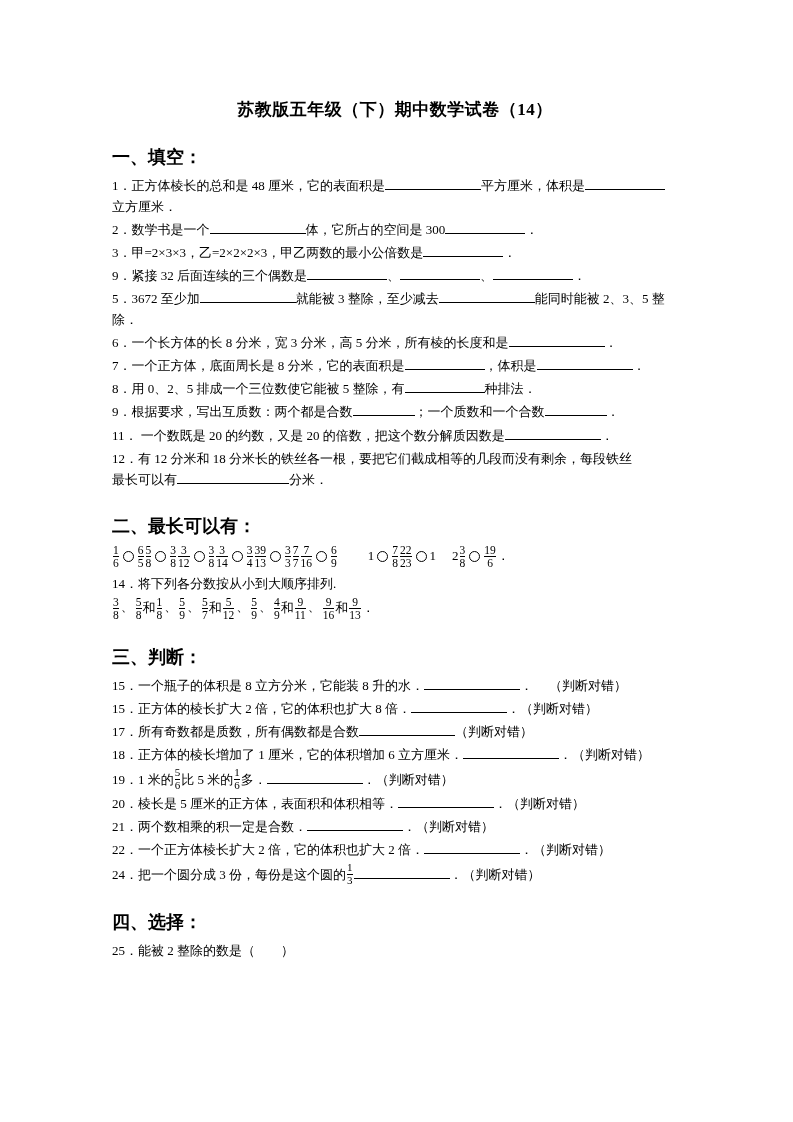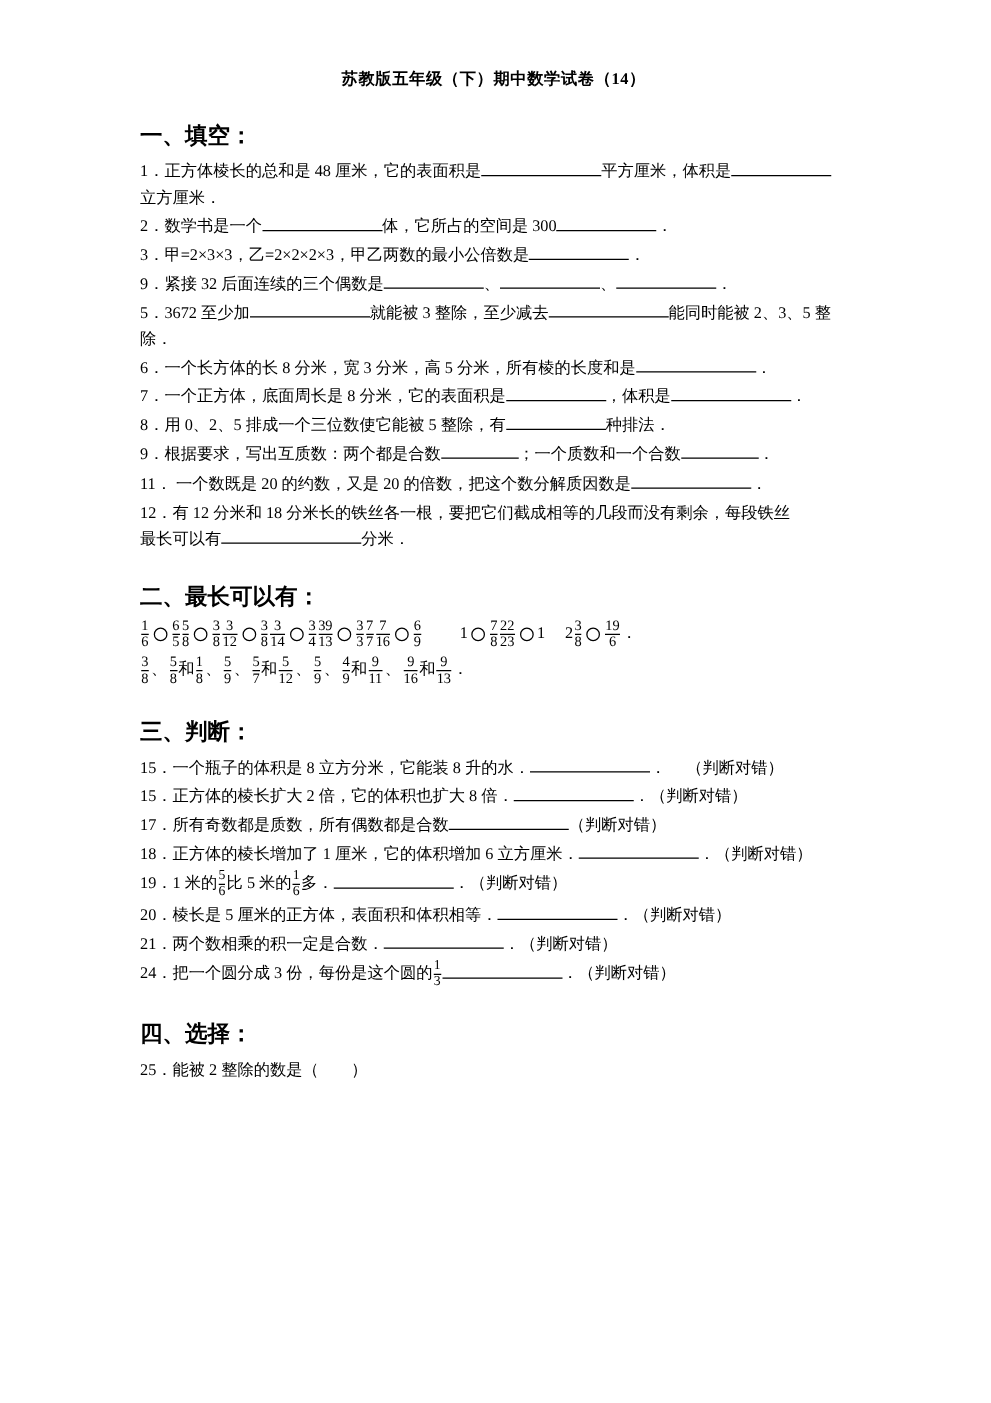--- a/index.html
+++ b/index.html
@@ -16,23 +16,23 @@
   }
   .page {
     width: 793px;
     height: 1122px;
     box-sizing: border-box;
     padding: 0 115px 0 112px;
     position: relative;
   }
   .doc-title {
     text-align: center;
-    font-size: 13px;
+    font-size: 17px;
     font-weight: bold;
-    margin-top: 54px;
+    margin-top: 98px;
     margin-bottom: 0;
     letter-spacing: 0.5px;
   }
   .section-head {
     font-size: 18px;
     font-weight: bold;
     margin-top: 24px;
     margin-bottom: 6px;
   }
   .q {
@@ -153,20 +153,21 @@
     <span>最长可以有</span><span class="blank b-xl"></span><span>分米．</span>
   </p>
 
   <div class="section-head">二、最长可以有：</div>
 
 
   <div class="cmp-row">
     <span class="frac"><span class="num">1</span><span class="den">6</span></span><span class="circ"></span><span class="frac"><span class="num">6</span><span class="den">5</span></span><span class="frac"><span class="num">5</span><span class="den">8</span></span><span class="circ"></span><span class="frac"><span class="num">3</span><span class="den">8</span></span><span class="frac"><span class="num">3</span><span class="den">12</span></span><span class="circ"></span><span class="frac"><span class="num">3</span><span class="den">8</span></span><span class="frac"><span class="num">3</span><span class="den">14</span></span><span class="circ"></span><span class="frac"><span class="num">3</span><span class="den">4</span></span><span class="frac"><span class="num">39</span><span class="den">13</span></span><span class="circ"></span><span class="frac"><span class="num">3</span><span class="den">3</span></span><span class="frac"><span class="num">7</span><span class="den">7</span></span><span class="frac"><span class="num">7</span><span class="den">16</span></span><span class="circ"></span><span class="frac"><span class="num">6</span><span class="den">9</span></span><span class="sp12"></span>1<span class="circ"></span><span class="frac"><span class="num">7</span><span class="den">8</span></span><span class="frac"><span class="num">22</span><span class="den">23</span></span><span class="circ"></span>1<span class="sp6"></span>2<span class="frac"><span class="num">3</span><span class="den">8</span></span><span class="circ"></span><span class="frac"><span class="num">19</span><span class="den">6</span></span>．
   </div>
 
+  <p class="q">14．将下列各分数按从小到大顺序排列.</p>
 
   <div class="sort-row">
     <span class="frac"><span class="num">3</span><span class="den">8</span></span><span class="sep">、</span><span class="frac"><span class="num">5</span><span class="den">8</span></span>和<span class="frac"><span class="num">1</span><span class="den">8</span></span><span class="sep">、</span><span class="frac"><span class="num">5</span><span class="den">9</span></span><span class="sep">、</span><span class="frac"><span class="num">5</span><span class="den">7</span></span>和<span class="frac"><span class="num">5</span><span class="den">12</span></span><span class="sep">、</span><span class="frac"><span class="num">5</span><span class="den">9</span></span><span class="sep">、</span><span class="frac"><span class="num">4</span><span class="den">9</span></span>和<span class="frac"><span class="num">9</span><span class="den">11</span></span><span class="sep">、</span><span class="frac"><span class="num">9</span><span class="den">16</span></span>和<span class="frac"><span class="num">9</span><span class="den">13</span></span>．
   </div>
 
   <div class="section-head">三、判断：</div>
 
   <p class="q">
     <span>15．一个瓶子的体积是 8 立方分米，它能装 8 升的水．</span><span class="blank b-lg"></span><span>．</span><span class="sp6"></span><span>（判断对错）</span>
   </p>
@@ -188,20 +189,23 @@
   </p>
 
   <p class="q">
     <span>20．棱长是 5 厘米的正方体，表面积和体积相等．</span><span class="blank b-lg"></span><span>．（判断对错）</span>
   </p>
 
   <p class="q">
     <span>21．两个数相乘的积一定是合数．</span><span class="blank b-lg"></span><span>．（判断对错）</span>
   </p>
 
+  <p class="q">
+    <span>22．一个正方体棱长扩大 2 倍，它的体积也扩大 2 倍．</span><span class="blank b-lg"></span><span>．（判断对错）</span>
+  </p>
 
 
   <p class="q">
     <span>24．把一个圆分成 3 份，每份是这个圆的</span><span class="frac-inline"><span class="num">1</span><span class="den">3</span></span><span class="blank b-lg"></span><span>．（判断对错）</span>
   </p>
 
   <div class="section-head">四、选择：</div>
 
   <p class="q">25．能被 2 整除的数是（　　）</p>
 

